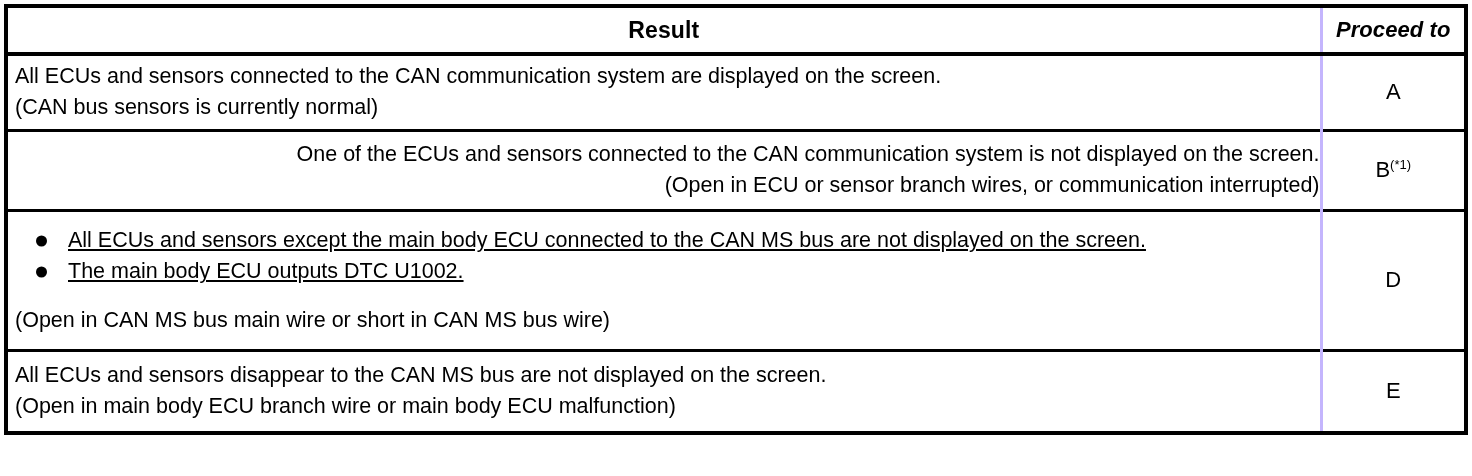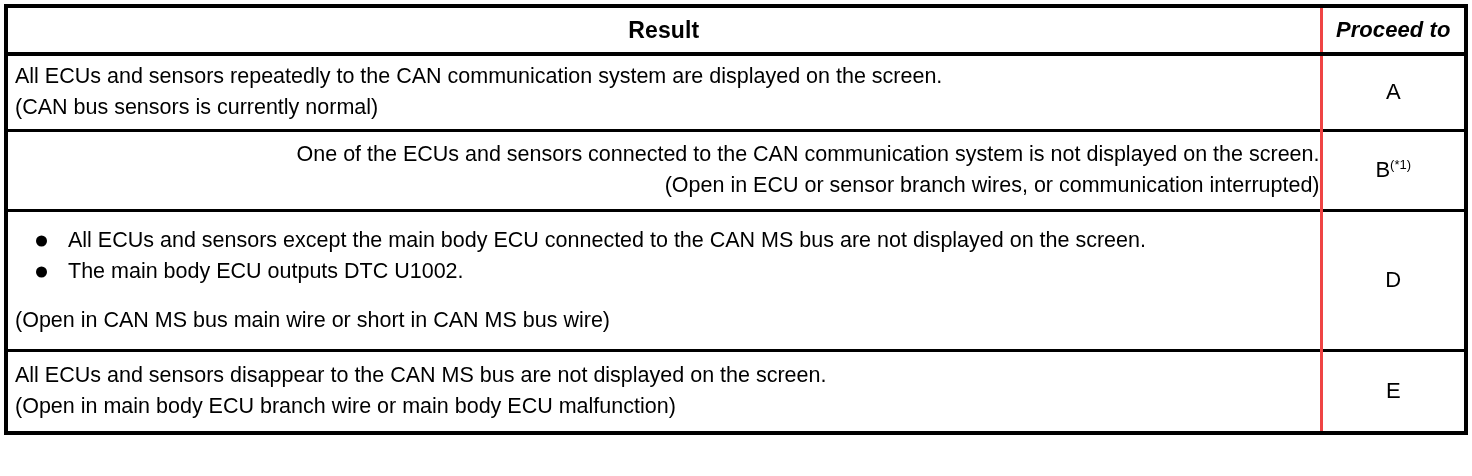--- a/index.html
+++ b/index.html
@@ -34,21 +34,21 @@
   table.result-table col.col-proceed { width: 145px; }
 
   th, td {
     padding: 0;
     vertical-align: middle;
     font-weight: normal;
     color: #000;
   }
 
   
-  .c-result { border-right: 3px solid #ef4444; }
+  .c-result { border-right: 3px solid #c4b5fd; }
 
   
   .head-row th {
     border-bottom: 4px solid #000;
     height: 44px;
     font-weight: bold;
     font-size: 23px;
     text-align: center;
     letter-spacing: 0.1px;
   }
@@ -69,20 +69,21 @@
     font-size: 22px;
     line-height: 1.2;
   }
 
   .line { white-space: nowrap; }
 
   .bullets {
     list-style: none;
     margin: 0;
     padding: 0;
+    text-decoration: underline;
   }
   .bullets li {
     position: relative;
     padding-left: 53px;
     white-space: nowrap;
   }
   .bullets li .dot {
     position: absolute;
     left: 21px;
     top: 50%;
@@ -123,21 +124,21 @@
       <tr class="head-row">
         <th class="c-result">Result</th>
         <th class="c-proceed">Proceed to</th>
       </tr>
     </thead>
 
     <tbody>
 
       <tr class="row-a">
         <td class="c-result">
-          <div class="line">All ECUs and sensors repeatedly to the CAN communication system are displayed on the screen.</div>
+          <div class="line">All ECUs and sensors connected to the CAN communication system are displayed on the screen.</div>
           <div class="line">(CAN bus sensors is currently normal)</div>
         </td>
         <td class="c-proceed">
           <span>A</span>
         </td>
       </tr>
 
       <tr class="row-b">
         <td class="c-result">
           <div class="line">One of the ECUs and sensors connected to the CAN communication system is not displayed on the screen.</div>

